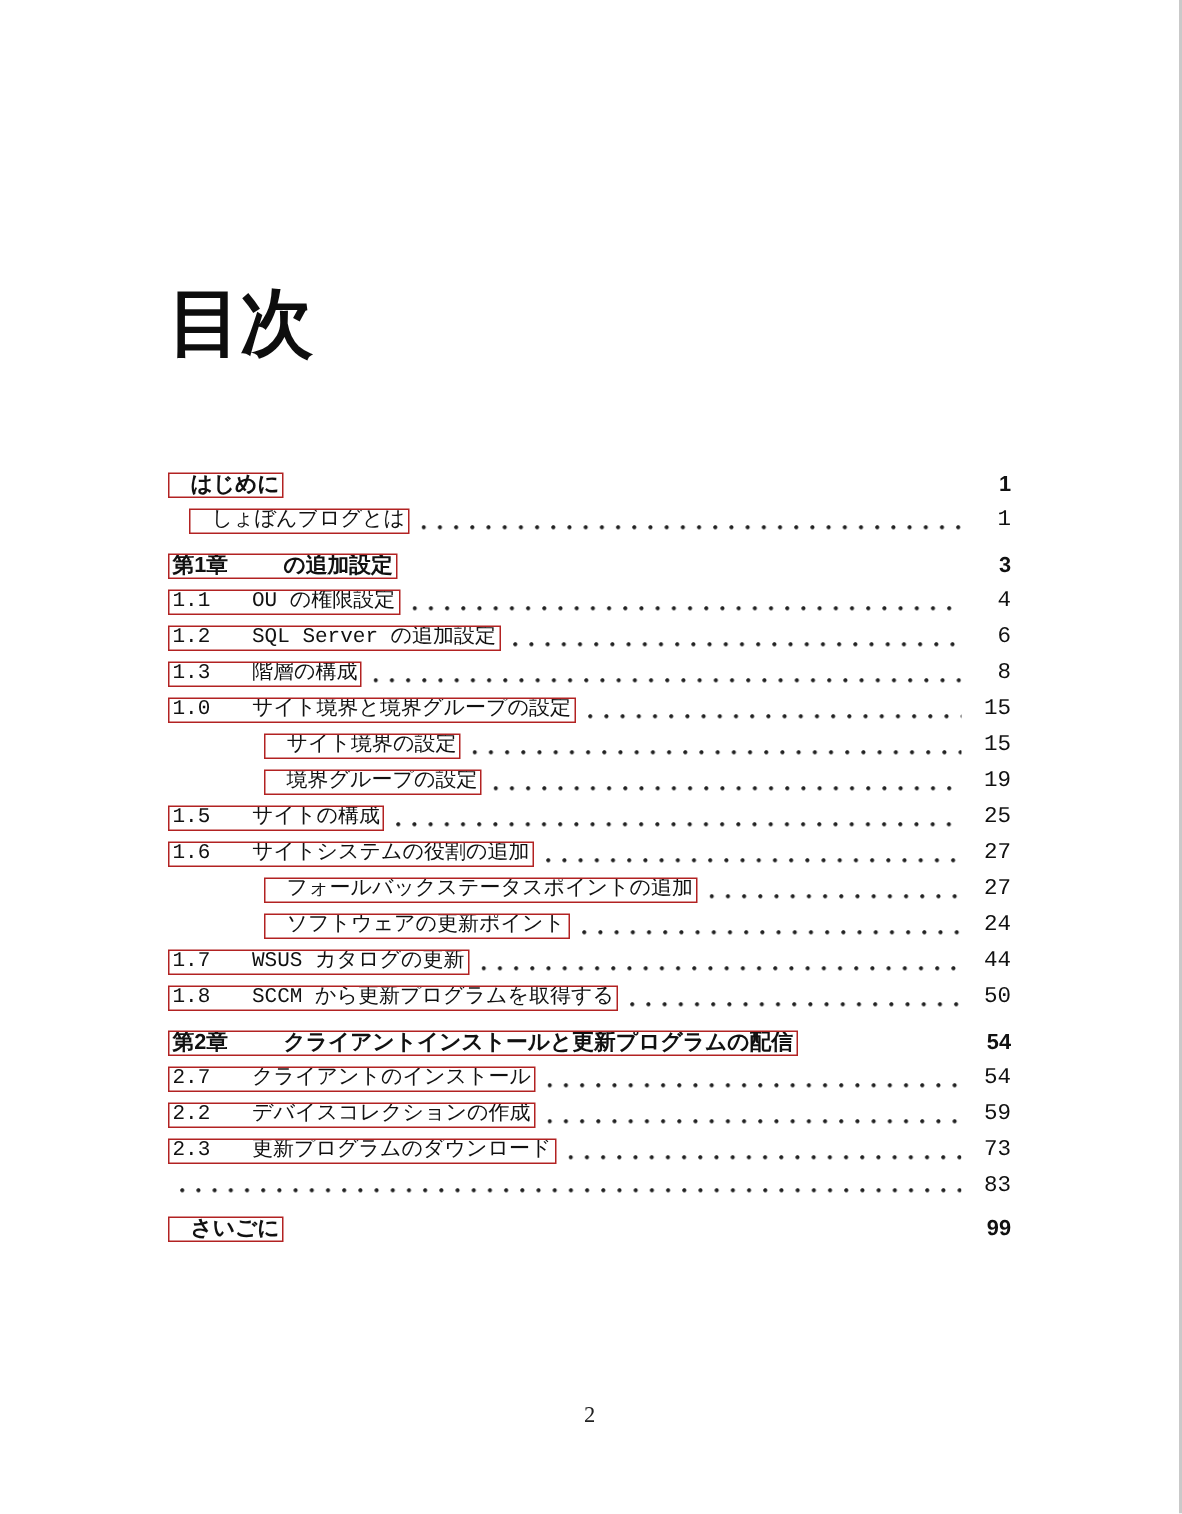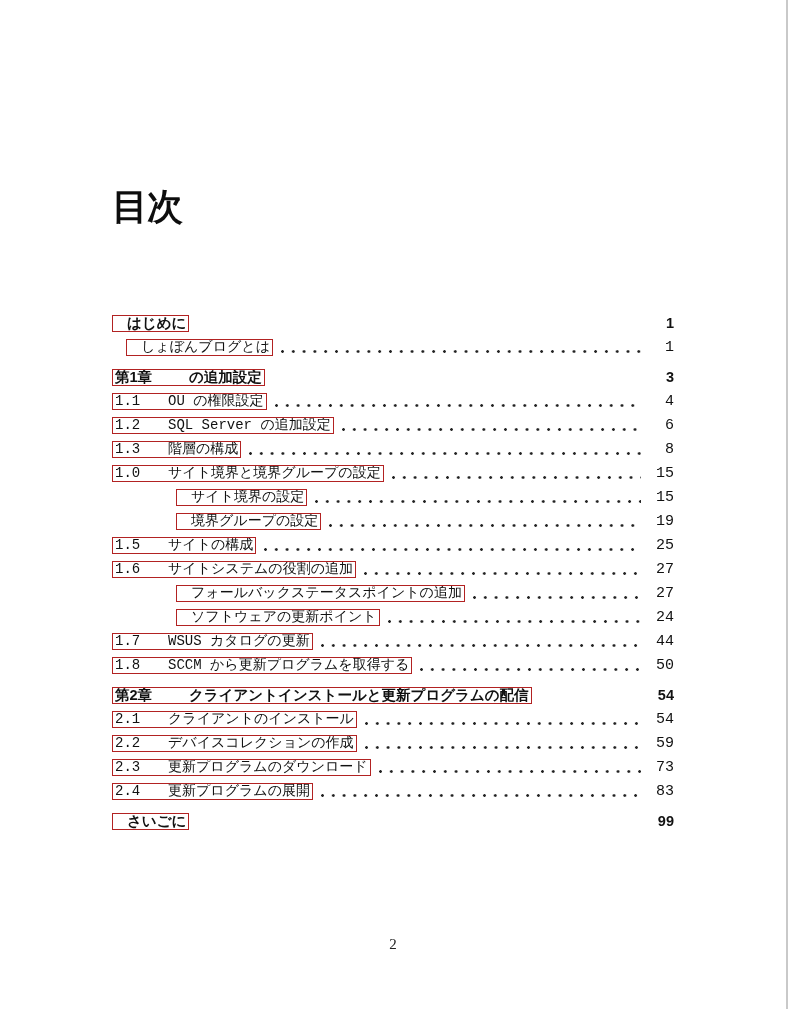--- a/index.html
+++ b/index.html
@@ -10,21 +10,21 @@
     box-sizing:border-box;
     border-right:2px solid #c9c9c9;
     overflow:hidden;
     color:#111;
   }
   .doc-title{
     position:absolute;
     left:112px;top:161px;
     font-family:"Liberation Sans","DejaVu Sans",sans-serif;
     font-weight:700;
-    font-size:36px;
+    font-size:49px;
     line-height:44px;
     letter-spacing:-1px;
     color:#0d0d0d;
   }
   .toc{
     position:absolute;
     left:112px;top:302px;
     width:562px;
   }
   .toc-row{
@@ -236,21 +236,21 @@
     <span class="link-box">
       <span class="num">第2章</span>
       <span class="label">クライアントインストールと更新プログラムの配信</span>
     </span>
     <span class="leader"></span>
     <span class="pagenum">54</span>
   </div>
 
   <div class="toc-row section">
     <span class="link-box">
-      <span class="num">2.1</span>
+      <span class="num">2.7</span>
       <span class="label">クライアントのインストール</span>
     </span>
     <span class="leader"></span>
     <span class="pagenum">54</span>
   </div>
 
   <div class="toc-row section">
     <span class="link-box">
       <span class="num">2.2</span>
       <span class="label">デバイスコレクションの作成</span>
@@ -262,24 +262,20 @@
   <div class="toc-row section">
     <span class="link-box">
       <span class="num">2.3</span>
       <span class="label">更新プログラムのダウンロード</span>
     </span>
     <span class="leader"></span>
     <span class="pagenum">73</span>
   </div>
 
   <div class="toc-row section">
-    <span class="link-box">
-      <span class="num">2.4</span>
-      <span class="label">更新プログラムの展開</span>
-    </span>
     <span class="leader"></span>
     <span class="pagenum">83</span>
   </div>
 
   <div class="toc-row chapter">
     <span class="link-box">
 
       <span class="label">さいごに</span>
     </span>
     <span class="leader"></span>

